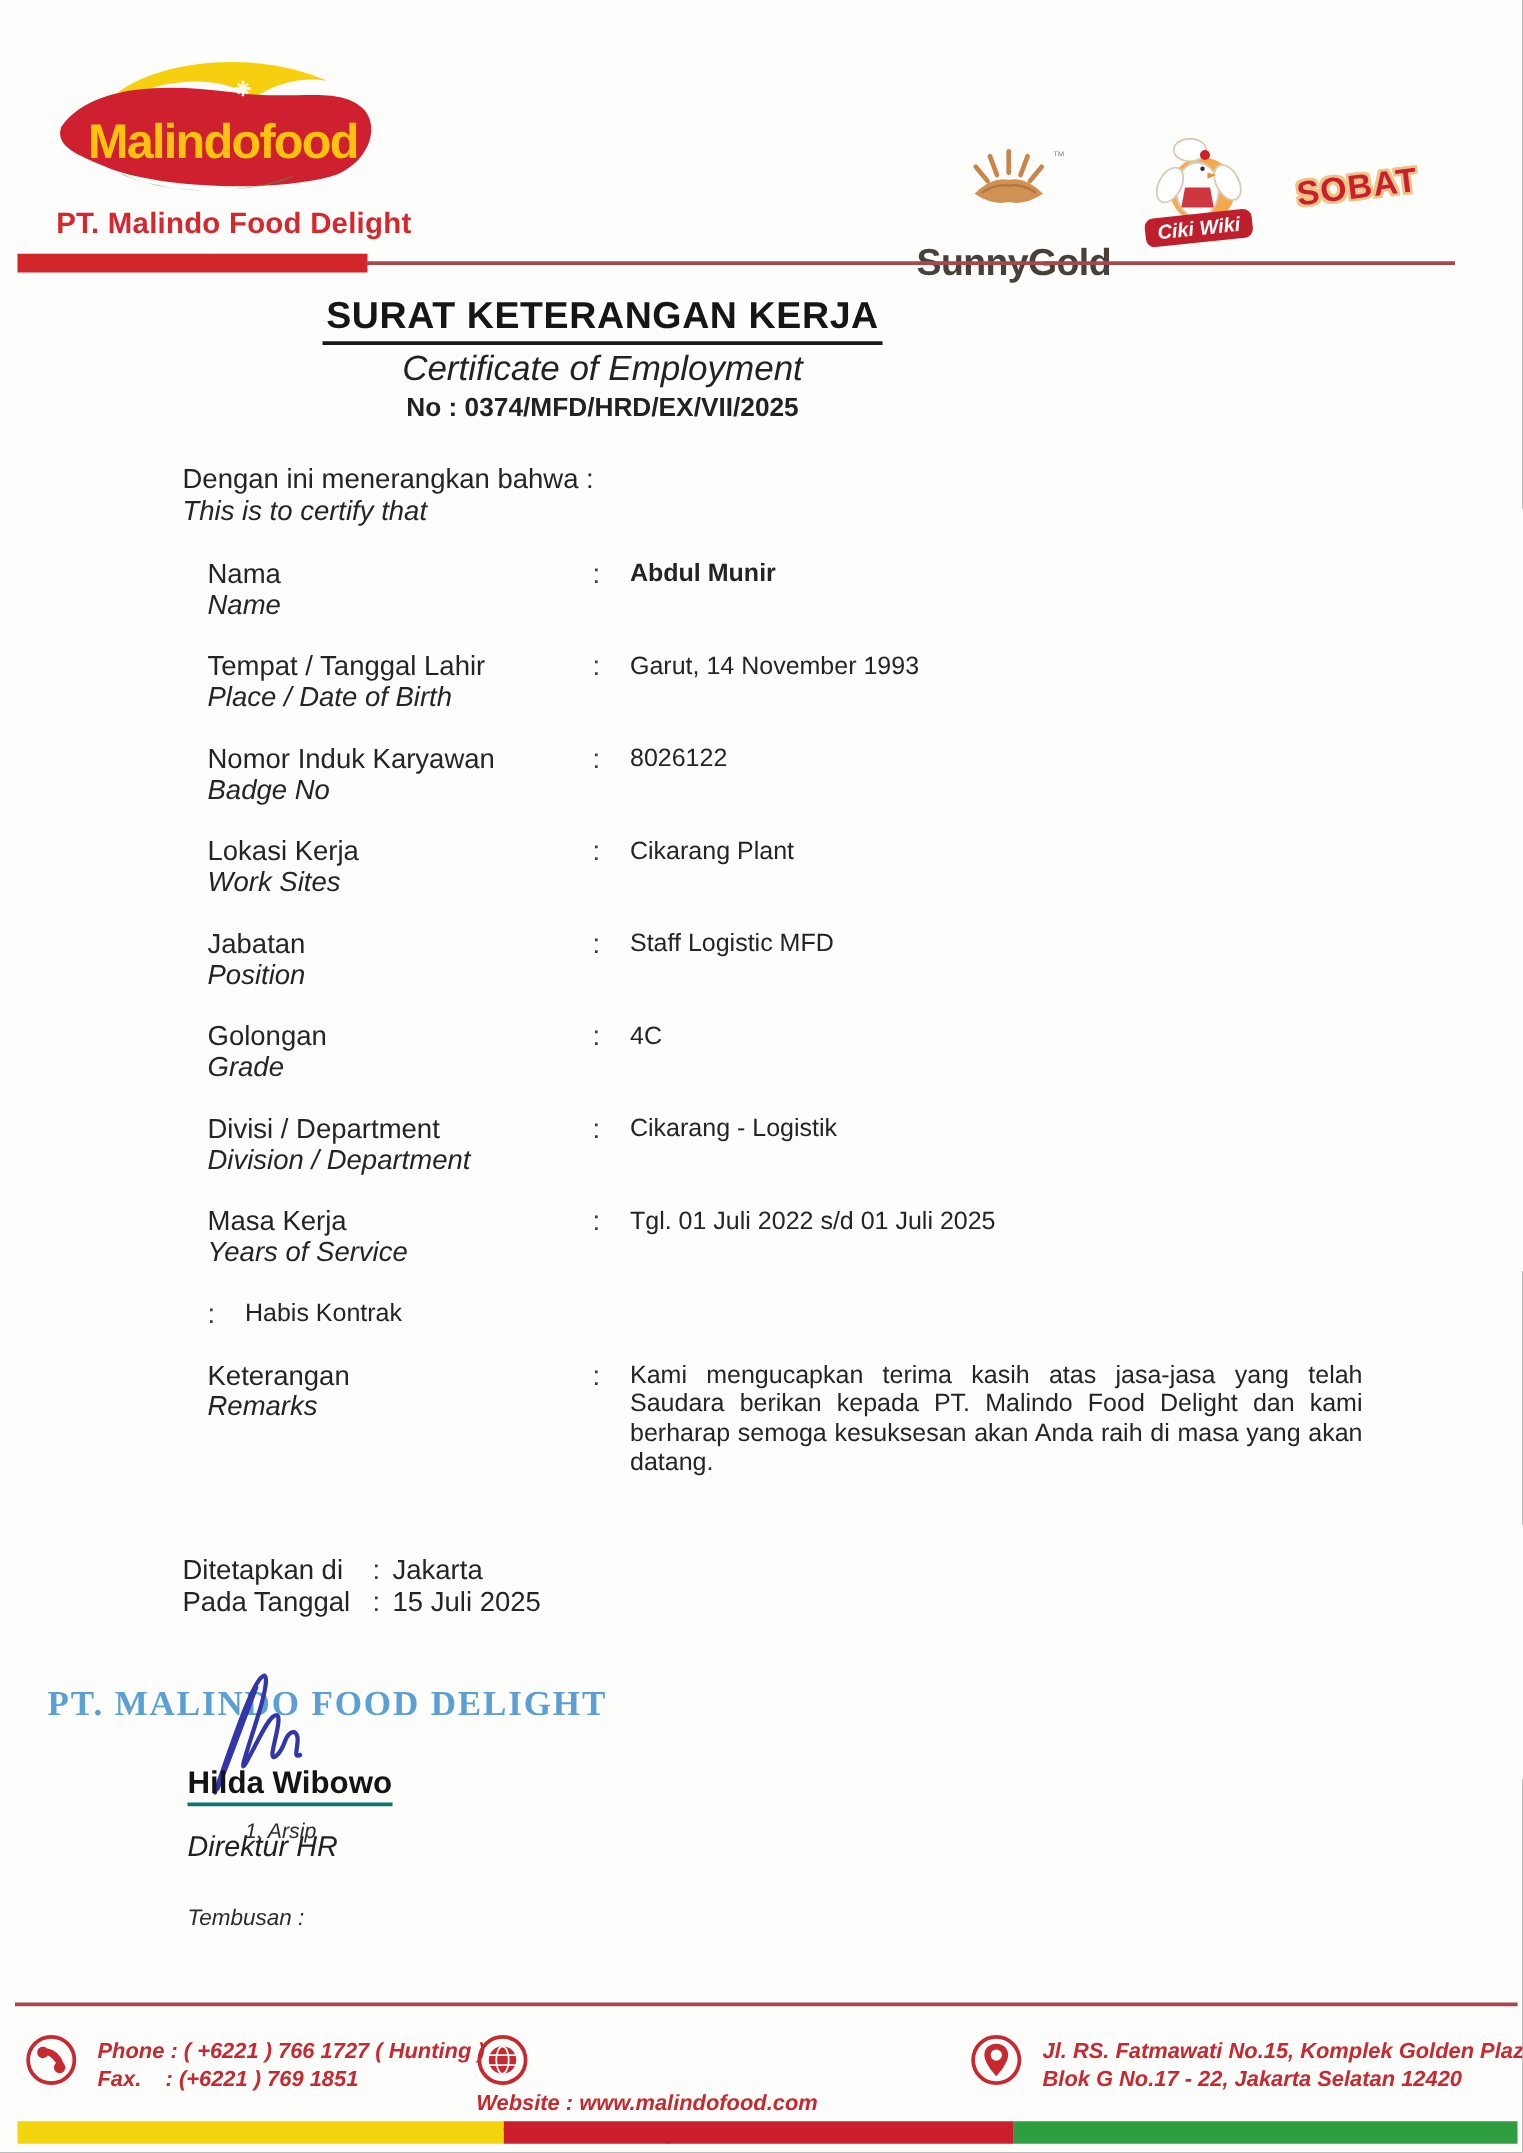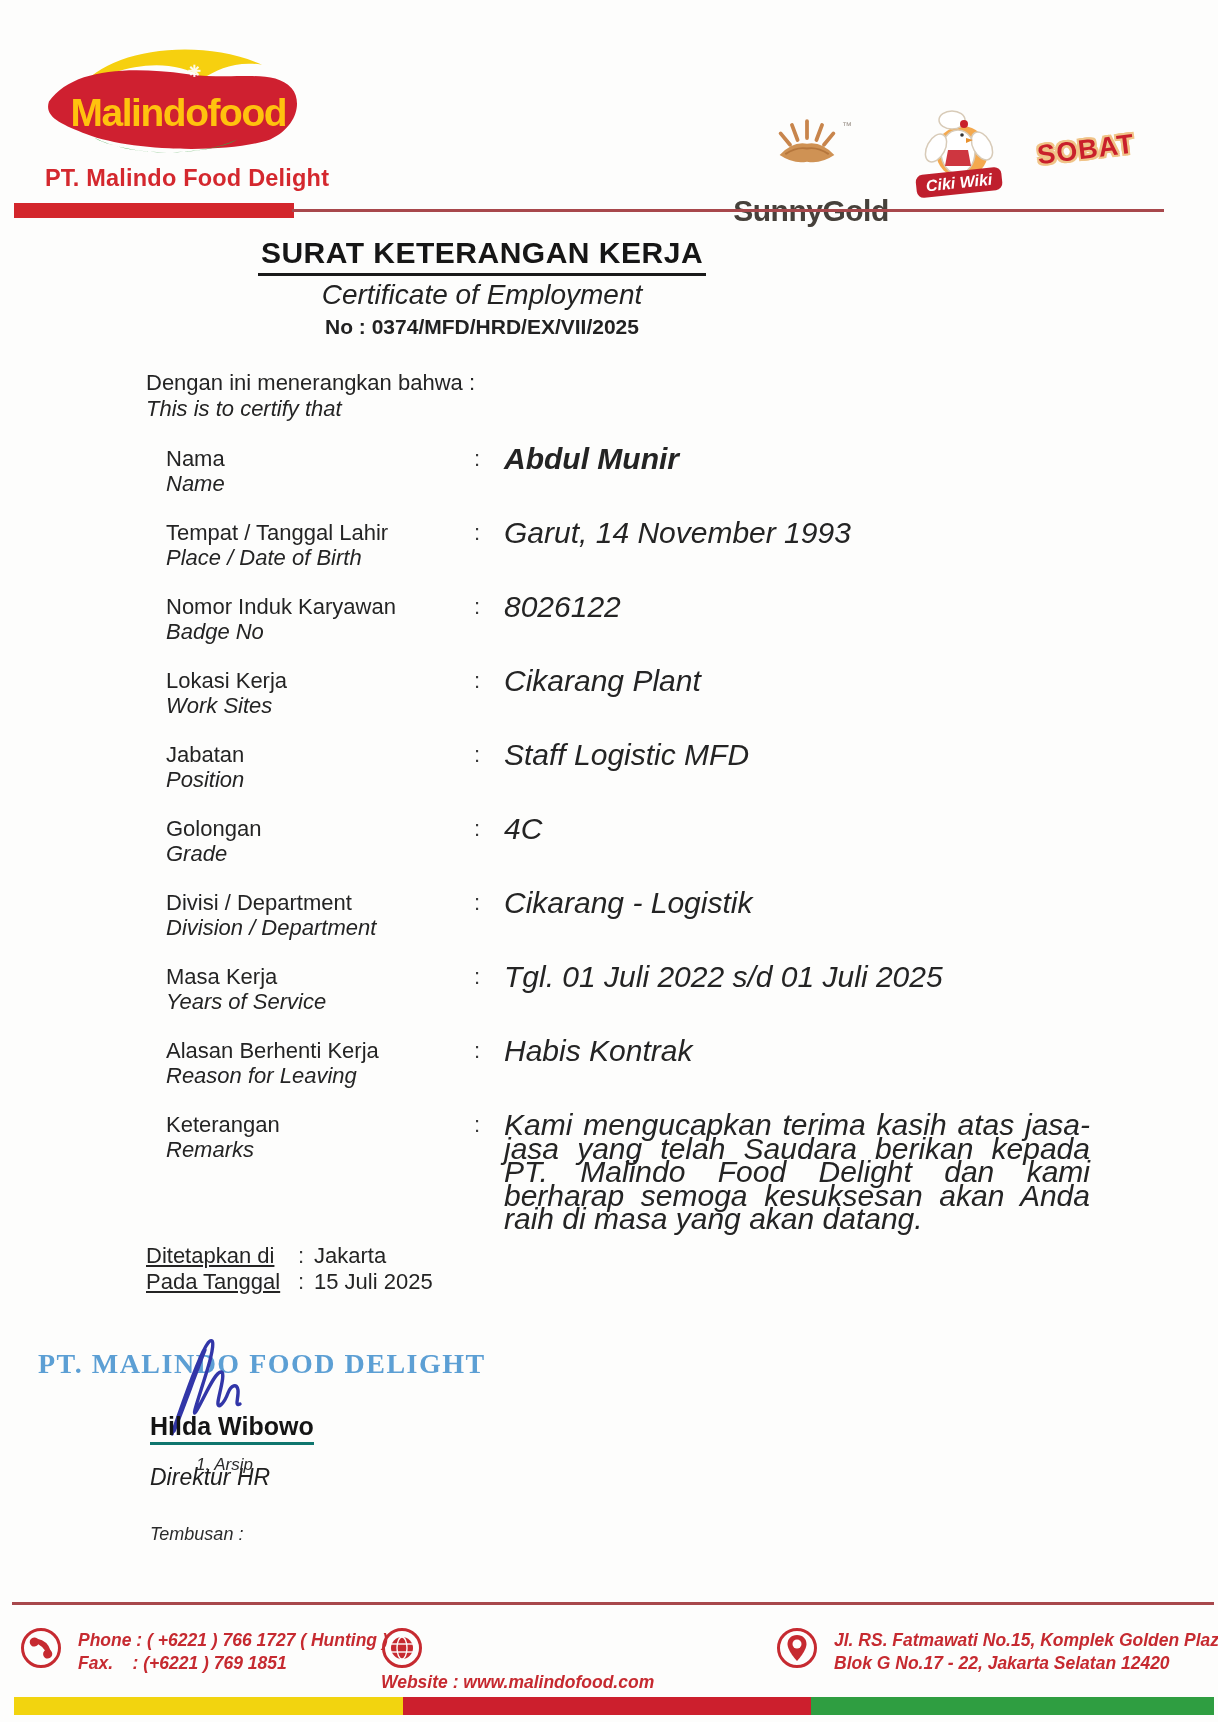--- a/index.html
+++ b/index.html
@@ -29,27 +29,27 @@
   .doc-subtitle{font-size:28px;font-style:italic;color:#222;margin-top:3px;}
   .doc-number{font-size:21px;font-weight:bold;color:#222;margin-top:4px;}
   
   .intro{position:absolute;left:146px;top:370px;font-size:22px;line-height:25.5px;}
   .italic{font-style:italic;}
   
   .fields{position:absolute;left:166px;top:447px;width:925px;}
   .field-row{display:flex;align-items:flex-start;margin-bottom:25px;}
   .f-labels{width:308px;flex:none;font-size:22px;line-height:24.5px;}
   .f-colon{width:14px;flex:none;font-size:22px;line-height:24.5px;color:#3a3a3a;}
-  .f-value{margin-left:16px;font-size:30px;line-height:24.5px;font-style:italic;}
+  .f-value{margin-left:16px;font-size:20px;line-height:24.5px;}
   .v-bold{font-weight:bold;}
   .v-par{width:586px;text-align:justify;line-height:23.5px;}
   
   .issued{position:absolute;left:146px;top:1243px;font-size:22px;line-height:26px;}
   .issued-row{display:flex;}
-  .i-label{width:152px;flex:none;text-decoration:underline;}
+  .i-label{width:152px;flex:none;}
   .i-colon{width:16px;flex:none;color:#3a3a3a;}
   
   .stamp{position:absolute;left:38px;top:1348px;font-family:"Liberation Serif","DejaVu Serif",serif;
     font-size:28px;font-weight:bold;color:#5c9fd4;letter-spacing:1.5px;}
   .sig{position:absolute;left:158px;top:1330px;width:100px;height:110px;}
   .signer-name{position:absolute;left:150px;top:1412px;font-size:25px;font-weight:bold;color:#141414;
     border-bottom:3px solid #0f766e;padding-bottom:1px;}
   .signer-title{position:absolute;left:150px;top:1464px;font-size:23px;color:#202020;font-style:italic;}
   .cc-label{position:absolute;left:150px;top:1524px;font-size:18px;font-style:italic;color:#2b2b2b;}
   .cc-item{position:absolute;left:196px;top:1455px;font-size:17px;font-style:italic;color:#2b2b2b;}
@@ -208,24 +208,20 @@
     <div class="field-row">
       <div class="f-labels">
         <div>Masa Kerja</div>
         <div class="italic">Years of Service</div>
       </div>
       <div class="f-colon">:</div>
       <div class="f-value">Tgl. 01 Juli 2022 s/d 01 Juli 2025</div>
     </div>
 
     <div class="field-row">
-      <div class="f-labels">
-        <div>Alasan Berhenti Kerja</div>
-        <div class="italic">Reason for Leaving</div>
-      </div>
       <div class="f-colon">:</div>
       <div class="f-value">Habis Kontrak</div>
     </div>
 
     <div class="field-row">
       <div class="f-labels">
         <div>Keterangan</div>
         <div class="italic">Remarks</div>
       </div>
       <div class="f-colon">:</div>

